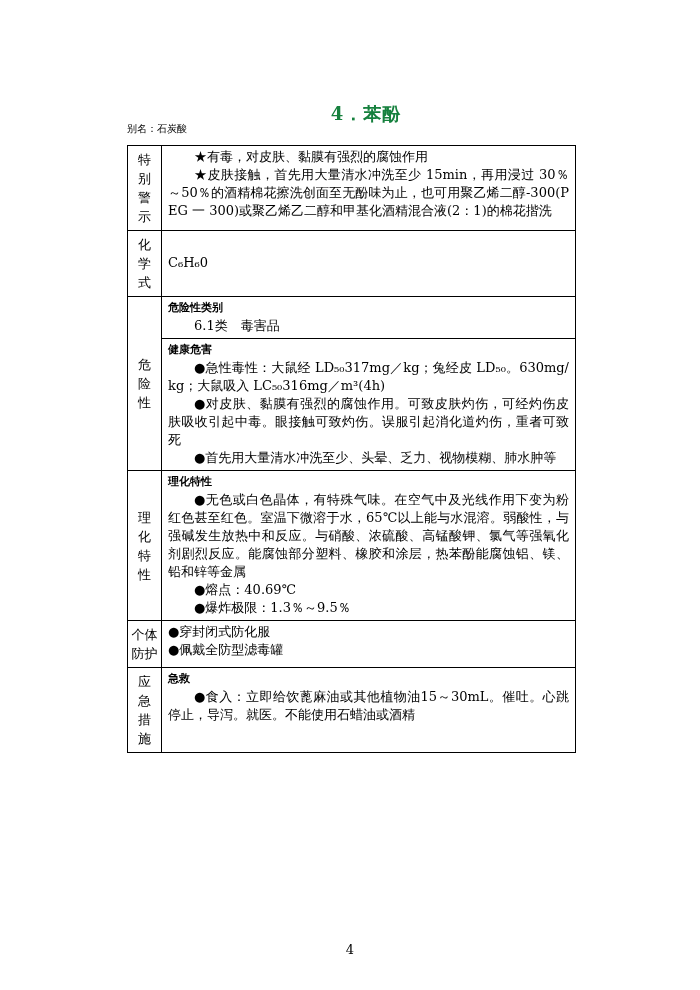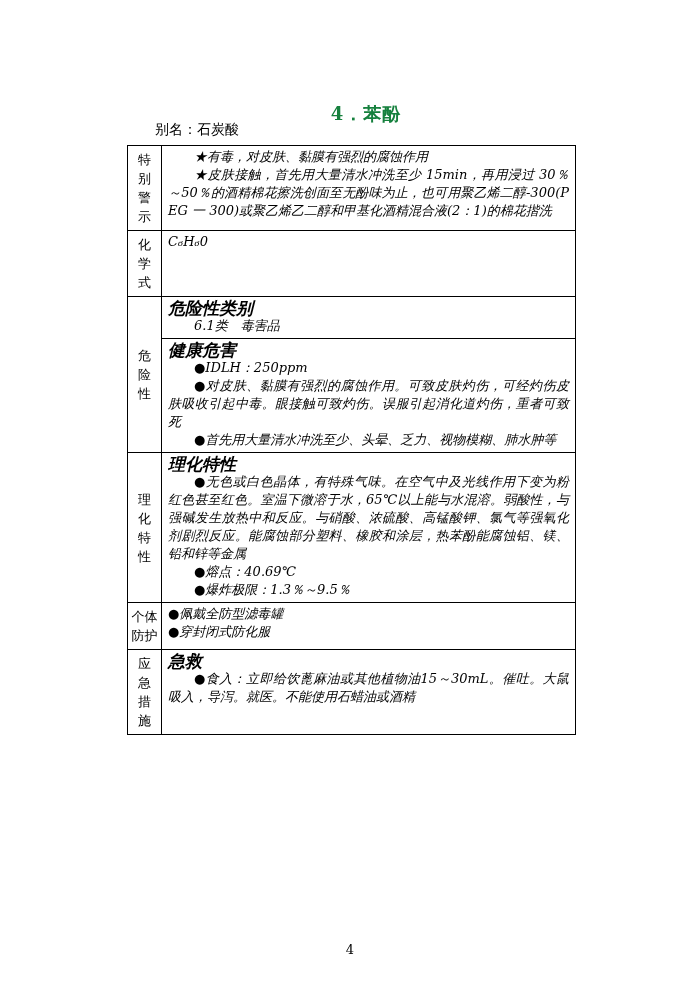--- a/index.html
+++ b/index.html
@@ -11,40 +11,40 @@
     overflow:hidden;
   }
   .sheet{position:absolute;top:0;left:0;width:700px;height:990px;background:#fff;}
   .doc-title{
     position:absolute;top:86px;left:0;width:100%;
     text-align:center;font-size:18px;font-weight:bold;
     color:#15803d;letter-spacing:1px;margin:16px;
   }
   .alias{
     position:absolute;top:120px;left:127px;
-    font-size:14px;line-height:18px;margin-left:28px;
+    font-size:10px;line-height:18px;
   }
   .msds-table{
     position:absolute;top:145px;left:127px;width:449px;
     border:1px solid #000;box-sizing:border-box;
     display:flex;flex-direction:column;
   }
   .row{display:flex;border-bottom:1px solid #000;}
   .row:last-child{border-bottom:none;}
   .label-cell{
     flex:0 0 33px;width:33px;border-right:1px solid #000;
     display:flex;flex-direction:column;justify-content:center;align-items:center;
     font-size:13px;line-height:19px;text-align:center;padding:4px 0;
   }
   .label-line{white-space:nowrap;}
-  .content-cell{flex:1;min-width:0;display:flex;flex-direction:column;font-style:italic;}
-  .row-center .content-cell{justify-content:flex-start;}
+  .content-cell{flex:1;min-width:0;display:flex;flex-direction:column;}
+  .row-center .content-cell{justify-content:center;}
   .section{padding:2px 6px 3px 6px;border-bottom:1px solid #000;}
   .section:last-child{border-bottom:none;}
-  .sec-heading{font-weight:bold;font-size:17px;line-height:18px;}
+  .sec-heading{font-weight:bold;font-size:11px;line-height:18px;}
   .para{
     font-size:13px;line-height:18px;
     text-indent:26px;text-align:justify;
     word-break:break-all;
   }
   .para.no-indent{text-indent:0;}
   .page-num{
     position:absolute;top:942px;left:0;width:100%;
     text-align:center;font-size:13px;
   }
@@ -88,21 +88,21 @@
           <div class="label-line">险</div>
           <div class="label-line">性</div>
         </div>
         <div class="content-cell">
           <div class="section">
             <div class="sec-heading">危险性类别</div>
             <div class="para">6.1类　毒害品</div>
           </div>
           <div class="section">
             <div class="sec-heading">健康危害</div>
-            <div class="para">●IDLH：250ppm</div>
+            <div class="para">●急性毒性：大鼠经 LD₅₀317mg／kg；兔经皮 LD₅₀。630mg/kg；大鼠吸入 LC₅₀316mg／m³(4h)</div>
             <div class="para">●对皮肤、黏膜有强烈的腐蚀作用。可致皮肤灼伤，可经灼伤皮肤吸收引起中毒。眼接触可致灼伤。误服引起消化道灼伤，重者可致死</div>
             <div class="para">●首先用大量清水冲洗至少、头晕、乏力、视物模糊、肺水肿等</div>
           </div>
         </div>
       </div>
       <div class="row">
         <div class="label-cell">
           <div class="label-line">理</div>
           <div class="label-line">化</div>
           <div class="label-line">特</div>
@@ -117,34 +117,34 @@
           </div>
         </div>
       </div>
       <div class="row">
         <div class="label-cell">
           <div class="label-line">个体</div>
           <div class="label-line">防护</div>
         </div>
         <div class="content-cell">
           <div class="section">
+            <div class="para no-indent">●穿封闭式防化服</div>
             <div class="para no-indent">●佩戴全防型滤毒罐</div>
-            <div class="para no-indent">●穿封闭式防化服</div>
           </div>
         </div>
       </div>
       <div class="row">
         <div class="label-cell">
           <div class="label-line">应</div>
           <div class="label-line">急</div>
           <div class="label-line">措</div>
           <div class="label-line">施</div>
         </div>
         <div class="content-cell">
           <div class="section">
             <div class="sec-heading">急救</div>
-            <div class="para">●食入：立即给饮蓖麻油或其他植物油15～30mL。催吐。大鼠吸入，导泻。就医。不能使用石蜡油或酒精</div>
+            <div class="para">●食入：立即给饮蓖麻油或其他植物油15～30mL。催吐。心跳停止，导泻。就医。不能使用石蜡油或酒精</div>
           </div>
         </div>
       </div>
     </div>
   <div class="page-num">4</div>
 </div>
 
 </body></html>

